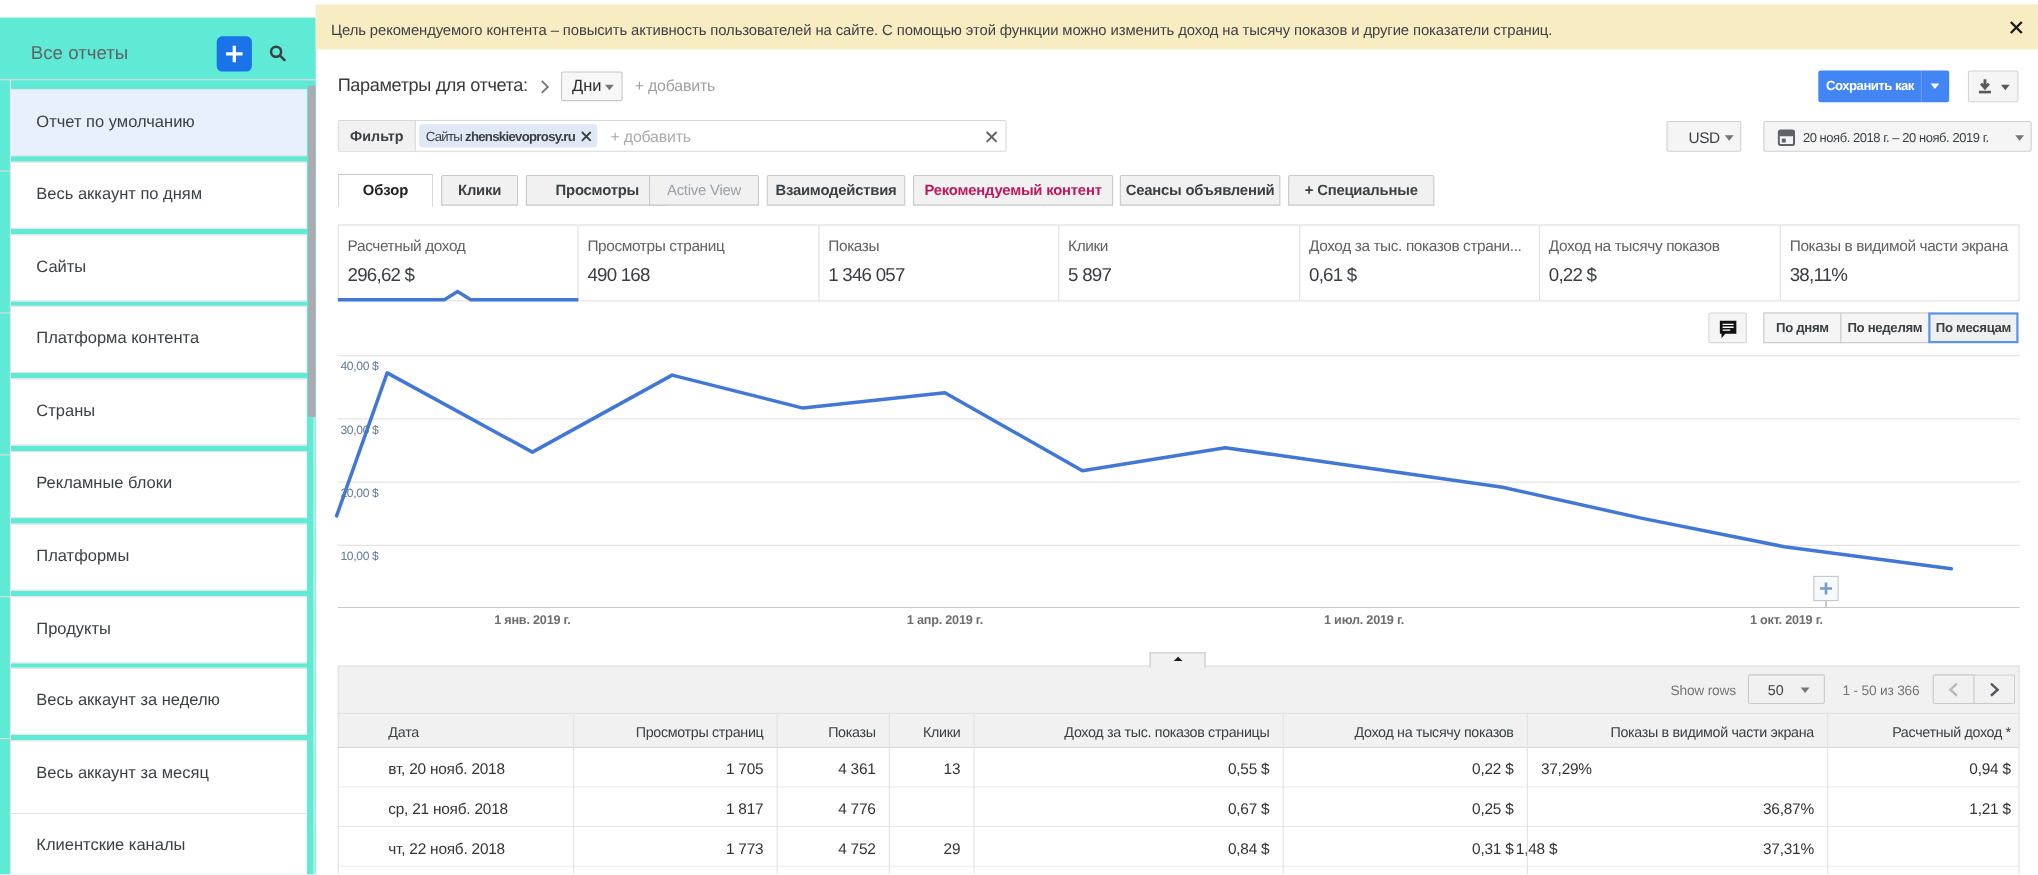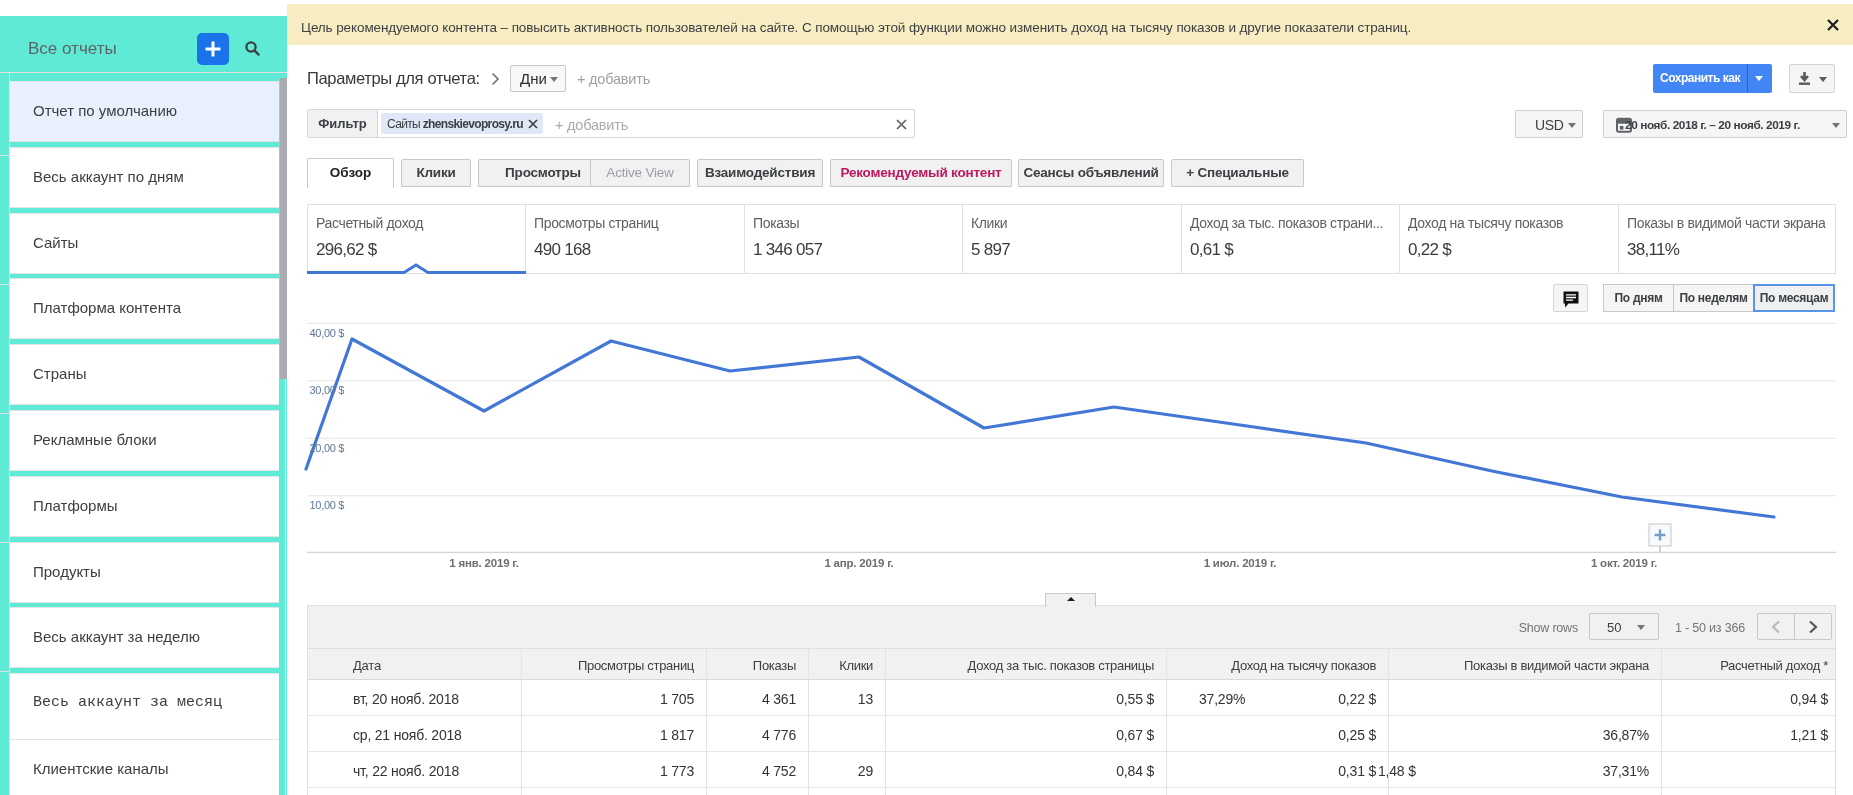--- a/index.html
+++ b/index.html
@@ -52,21 +52,21 @@
       </div>
 <div class="abs" style="left:10px;top:460px;width:269px;height:61px;background:#fff;border-top:1px solid #e3e3e3;border-bottom:1px solid #e3e3e3;">
         <div class="abs" style="left:23px;top:20px;font-size:15px;color:#3c4043;">Платформы</div>
       </div>
 <div class="abs" style="left:10px;top:526px;width:269px;height:61px;background:#fff;border-top:1px solid #e3e3e3;border-bottom:1px solid #e3e3e3;">
         <div class="abs" style="left:23px;top:20px;font-size:15px;color:#3c4043;">Продукты</div>
       </div>
 <div class="abs" style="left:10px;top:591px;width:269px;height:61px;background:#fff;border-top:1px solid #e3e3e3;border-bottom:1px solid #e3e3e3;">
         <div class="abs" style="left:23px;top:20px;font-size:15px;color:#3c4043;">Весь аккаунт за неделю</div>
       </div>
-<div class="abs" style="left:10px;top:657px;width:269px;height:77px;background:#fff;border-top:1px solid #e3e3e3;border-bottom:1px solid #4d7c0f;font-family:Liberation Mono, monospace;">
+<div class="abs" style="left:10px;top:657px;width:269px;height:77px;background:#fff;border-top:1px solid #e3e3e3;border-bottom:1px solid #4d7c0f;">
         <div class="abs" style="left:23px;top:20px;font-size:15px;color:#3c4043;">Весь аккаунт за месяц</div>
       </div>
 <div class="abs" style="left:10px;top:723px;width:269px;height:61px;background:#fff;border-top:1px solid #e3e3e3;border-bottom:1px solid #e3e3e3;">
         <div class="abs" style="left:23px;top:20px;font-size:15px;color:#3c4043;">Клиентские каналы</div>
       </div>
 <div class="abs" style="left:280px;top:62px;width:7px;height:301px;background:#a9acb1;"></div>
 <div class="abs" style="left:285px;top:363px;width:1px;height:432px;background:#ececec;"></div>
 </div>
 <div class="abs" style="left:287px;top:4px;width:1566px;height:41px;background:#f8edc2;">
 <div class="abs" style="left:14px;top:16px;font-size:13.5px;letter-spacing:-0.1px;color:#3e4044;">Цель рекомендуемого контента – повысить активность пользователей на сайте. С помощью этой функции можно изменить доход на тысячу показов и другие показатели страниц.</div>
@@ -110,21 +110,21 @@
 <div class="abs" style="left:1515px;top:110px;width:68px;height:28px;background:#f5f5f5;border:1px solid #cfcfcf;border-radius:2px;">
       <div class="abs" style="left:19px;top:6px;font-size:14px;letter-spacing:-0.4px;color:#3c4043;">USD</div>
       <div class="abs caret" style="left:52px;top:12px;"></div>
     </div>
 <div class="abs" style="left:1603px;top:110px;width:244px;height:28px;background:#f5f5f5;border:1px solid #cfcfcf;border-radius:2px;">
       <svg class="abs" style="left:12px;top:6px;" width="16" height="16" viewBox="0 0 16 16">
         <rect x="1" y="1.8" width="14" height="13" rx="1.8" fill="none" stroke="#5f6368" stroke-width="2"></rect>
         <rect x="1" y="1.8" width="14" height="5" rx="1.8" fill="#5f6368"></rect>
         <rect x="3.8" y="9" width="3.6" height="3.6" fill="#5f6368"></rect>
       </svg>
-      <div class="abs" style="left:21px;top:7px;font-size:11.8px;letter-spacing:-0.4px;font-weight:bold;color:#3c4043;">20 нояб. 2018 г. – 20 нояб. 2019 г.</div>
+      <div class="abs" style="left:35px;top:7px;font-size:11.8px;letter-spacing:-0.4px;font-weight:normal;color:#3c4043;">20 нояб. 2018 г. – 20 нояб. 2019 г.</div>
       <div class="abs caret" style="left:228px;top:12px;"></div>
     </div>
 <div class="abs" style="left:307px;top:158px;width:87px;height:30px;background:#fff;border:1px solid #c8c8c8;border-bottom:none;border-radius:2px 2px 0 0;z-index:3;text-align:center;line-height:28px;font-size:13.5px;font-weight:bold;color:#212121;">Обзор</div>
 <div class="abs" style="left:401px;top:159px;width:70px;height:28px;background:#f1f1f1;border:1px solid #c8c8c8;border-radius:2px 2px 0 0;letter-spacing:-0.2px;text-align:center;line-height:26px;font-size:13.5px;font-weight:bold;color:#3c4043;">Клики</div>
 <div class="abs" style="left:478px;top:159px;width:130px;height:28px;background:#f1f1f1;border:1px solid #c8c8c8;border-radius:2px 2px 0 0;letter-spacing:-0.2px;text-align:center;line-height:26px;font-size:13.5px;font-weight:bold;color:#3c4043;">Просмотры</div>
 <div class="abs" style="left:590px;top:159px;width:100px;height:28px;background:#f1f1f1;border:1px solid #c8c8c8;border-radius:2px 2px 0 0;letter-spacing:-0.2px;text-align:center;line-height:26px;font-size:13.5px;font-weight:400;color:#9aa0a6;">Active View</div>
 <div class="abs" style="left:697px;top:159px;width:126px;height:28px;background:#f1f1f1;border:1px solid #c8c8c8;border-radius:2px 2px 0 0;letter-spacing:-0.2px;text-align:center;line-height:26px;font-size:13.5px;font-weight:bold;color:#3c4043;">Взаимодействия</div>
 <div class="abs" style="left:830px;top:159px;width:182px;height:28px;background:#f1f1f1;border:1px solid #c8c8c8;border-radius:2px 2px 0 0;letter-spacing:-0.2px;text-align:center;line-height:26px;font-size:13.5px;font-weight:bold;color:#be185d;">Рекомендуемый контент</div>
 <div class="abs" style="left:1018px;top:159px;width:146px;height:28px;background:#f1f1f1;border:1px solid #c8c8c8;border-radius:2px 2px 0 0;letter-spacing:-0.2px;text-align:center;line-height:26px;font-size:13.5px;font-weight:bold;color:#3c4043;">Сеансы объявлений</div>
 <div class="abs" style="left:1171px;top:159px;width:133px;height:28px;background:#f1f1f1;border:1px solid #c8c8c8;border-radius:2px 2px 0 0;letter-spacing:-0.2px;text-align:center;line-height:26px;font-size:13.5px;font-weight:bold;color:#3c4043;">+ Специальные</div>
@@ -208,21 +208,21 @@
 <div class="abs" style="left:926px;top:658px;width:450px;text-align:right;font-size:13px;letter-spacing:-0.3px;color:#3c4043;">Доход на тысячу показов</div>
 <div class="abs" style="left:1199px;top:658px;width:450px;text-align:right;font-size:13px;letter-spacing:-0.3px;color:#3c4043;">Показы в видимой части экрана</div>
 <div class="abs" style="left:1378px;top:658px;width:450px;text-align:right;font-size:13px;letter-spacing:-0.3px;color:#3c4043;">Расчетный доход *</div>
 <div class="abs" style="left:307px;top:680px;width:1529px;height:36px;background:#fff;border-left:1px solid #e0e0e0;border-right:1px solid #e0e0e0;border-bottom:1px solid #e6e6e6;"></div>
 <div class="abs" style="left:353px;top:691px;font-size:14px;letter-spacing:-0.2px;color:#333;">вт, 20 нояб. 2018</div>
 <div class="abs" style="left:244px;top:691px;width:450px;text-align:right;font-size:14px;letter-spacing:-0.2px;color:#333;">1 705</div>
 <div class="abs" style="left:346px;top:691px;width:450px;text-align:right;font-size:14px;letter-spacing:-0.2px;color:#333;">4 361</div>
 <div class="abs" style="left:423px;top:691px;width:450px;text-align:right;font-size:14px;letter-spacing:-0.2px;color:#333;">13</div>
 <div class="abs" style="left:704px;top:691px;width:450px;text-align:right;font-size:14px;letter-spacing:-0.2px;color:#333;">0,55 $</div>
 <div class="abs" style="left:926px;top:691px;width:450px;text-align:right;font-size:14px;letter-spacing:-0.2px;color:#333;">0,22 $</div>
-<div class="abs" style="left:1199px;top:691px;width:450px;text-align:left;font-size:14px;letter-spacing:-0.2px;color:#333;">37,29%</div>
+<div class="abs" style="left:1199px;top:691px;width:450px;text-align:center;font-size:14px;letter-spacing:-0.2px;color:#333;">37,29%</div>
 <div class="abs" style="left:1378px;top:691px;width:450px;text-align:right;font-size:14px;letter-spacing:-0.2px;color:#333;">0,94 $</div>
 <div class="abs" style="left:307px;top:716px;width:1529px;height:36px;background:#fff;border-left:1px solid #e0e0e0;border-right:1px solid #e0e0e0;border-bottom:1px solid #e6e6e6;"></div>
 <div class="abs" style="left:353px;top:727px;font-size:14px;letter-spacing:-0.2px;color:#333;">ср, 21 нояб. 2018</div>
 <div class="abs" style="left:244px;top:727px;width:450px;text-align:right;font-size:14px;letter-spacing:-0.2px;color:#333;">1 817</div>
 <div class="abs" style="left:346px;top:727px;width:450px;text-align:right;font-size:14px;letter-spacing:-0.2px;color:#333;">4 776</div>
 <div class="abs" style="left:423px;top:727px;width:450px;text-align:right;font-size:14px;letter-spacing:-0.2px;color:#333;margin-top:30px;">26</div>
 <div class="abs" style="left:704px;top:727px;width:450px;text-align:right;font-size:14px;letter-spacing:-0.2px;color:#333;">0,67 $</div>
 <div class="abs" style="left:926px;top:727px;width:450px;text-align:right;font-size:14px;letter-spacing:-0.2px;color:#333;">0,25 $</div>
 <div class="abs" style="left:1199px;top:727px;width:450px;text-align:right;font-size:14px;letter-spacing:-0.2px;color:#333;">36,87%</div>
 <div class="abs" style="left:1378px;top:727px;width:450px;text-align:right;font-size:14px;letter-spacing:-0.2px;color:#333;">1,21 $</div>

